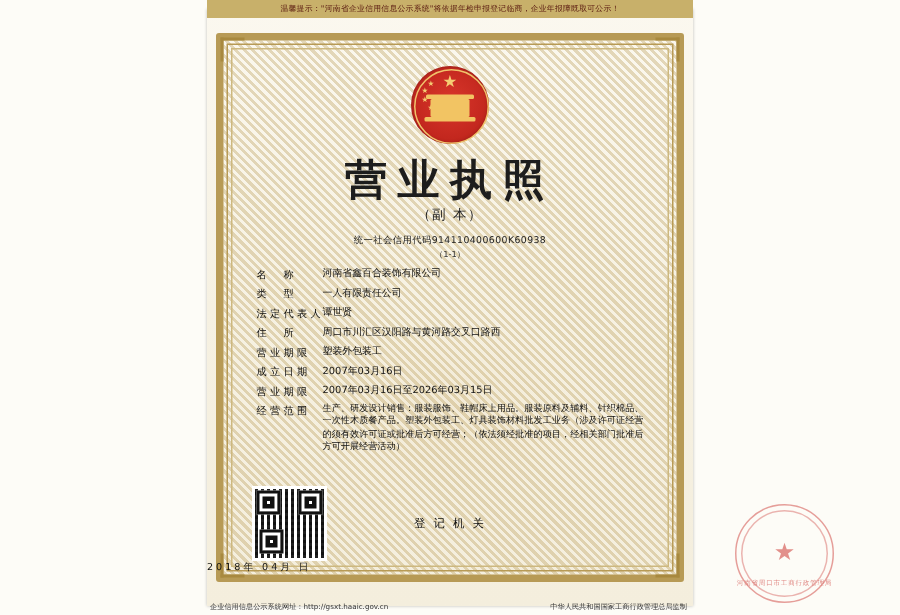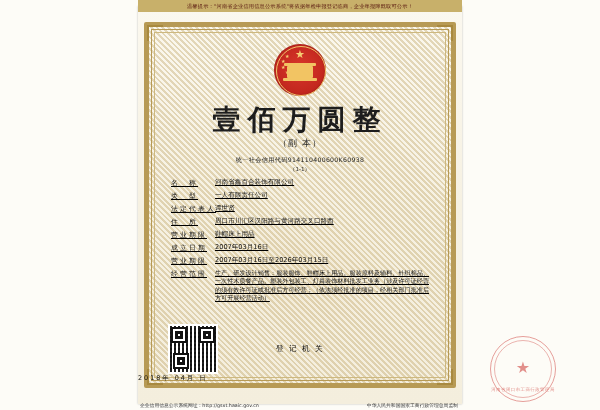--- a/index.html
+++ b/index.html
@@ -101,21 +101,21 @@
     position:absolute;left:0;right:0;top:150px;text-align:center;
     font-size:6.2px;color:#222;letter-spacing:.3px;
   }
   .code-sub{
     position:absolute;left:0;right:0;top:160px;text-align:center;
     font-size:5.6px;color:#333;
   }
 
   
   .fields{
-    position:absolute;left:33px;top:172px;width:258px;text-decoration:underline;
+    position:absolute;left:33px;top:172px;width:258px;
   }
   .row{display:flex;align-items:flex-start;margin-bottom:3.0px;}
   .label{
     width:44px;flex:0 0 44px;font-size:6.8px;color:#111;
     letter-spacing:2.2px;
     white-space:nowrap;
   }
   .value{
     flex:1;font-size:6.6px;color:#111;line-height:8.6px;
   }
@@ -206,21 +206,21 @@
       <div class="circle"></div>
       <div class="ring"></div>
       <span class="star big">★</span>
       <span class="star s1">★</span>
       <span class="star s2">★</span>
       <span class="star s3">★</span>
       <span class="star s4">★</span>
       <div class="gate"></div>
     </div>
 
-    <div class="title">壹佰万圆整</div>
+    <div class="title">营业执照</div>
     <div class="subtitle">（副 本）</div>
 
     <div class="code-line">
       <span>统一社会信用代码</span><span>914110400600K60938</span>
     </div>
     <div class="code-sub">（1-1）</div>
 
     <div class="fields">
 
       <div class="row">
@@ -238,21 +238,21 @@
         <div class="value">谭世贤</div>
       </div>
 
       <div class="row">
         <div class="label">住　所</div>
         <div class="value">周口市川汇区汉阳路与黄河路交叉口路西</div>
       </div>
 
       <div class="row">
         <div class="label">营业期限</div>
-        <div class="value">鞋帽床上用品</div>
+        <div class="value">塑装外包装工</div>
       </div>
 
       <div class="row">
         <div class="label">成立日期</div>
         <div class="value">2007年03月16日</div>
       </div>
 
       <div class="row">
         <div class="label">营业期限</div>
         <div class="value">2007年03月16日至2026年03月15日</div>

